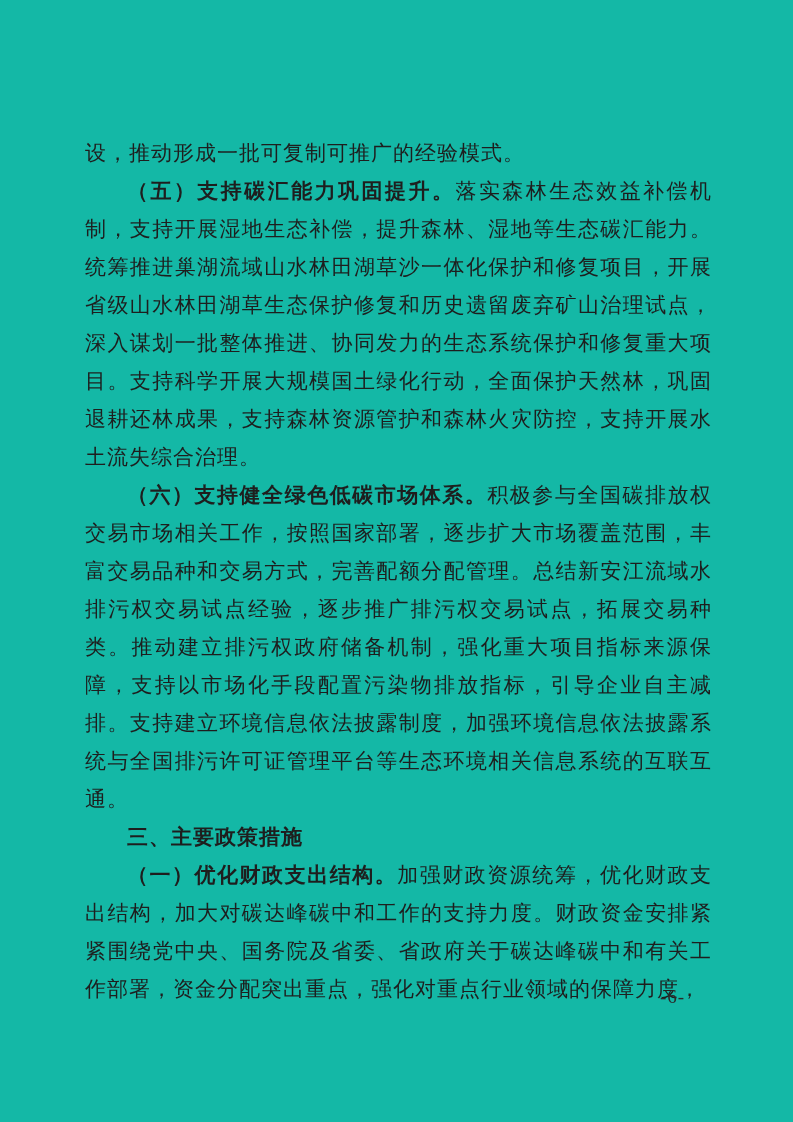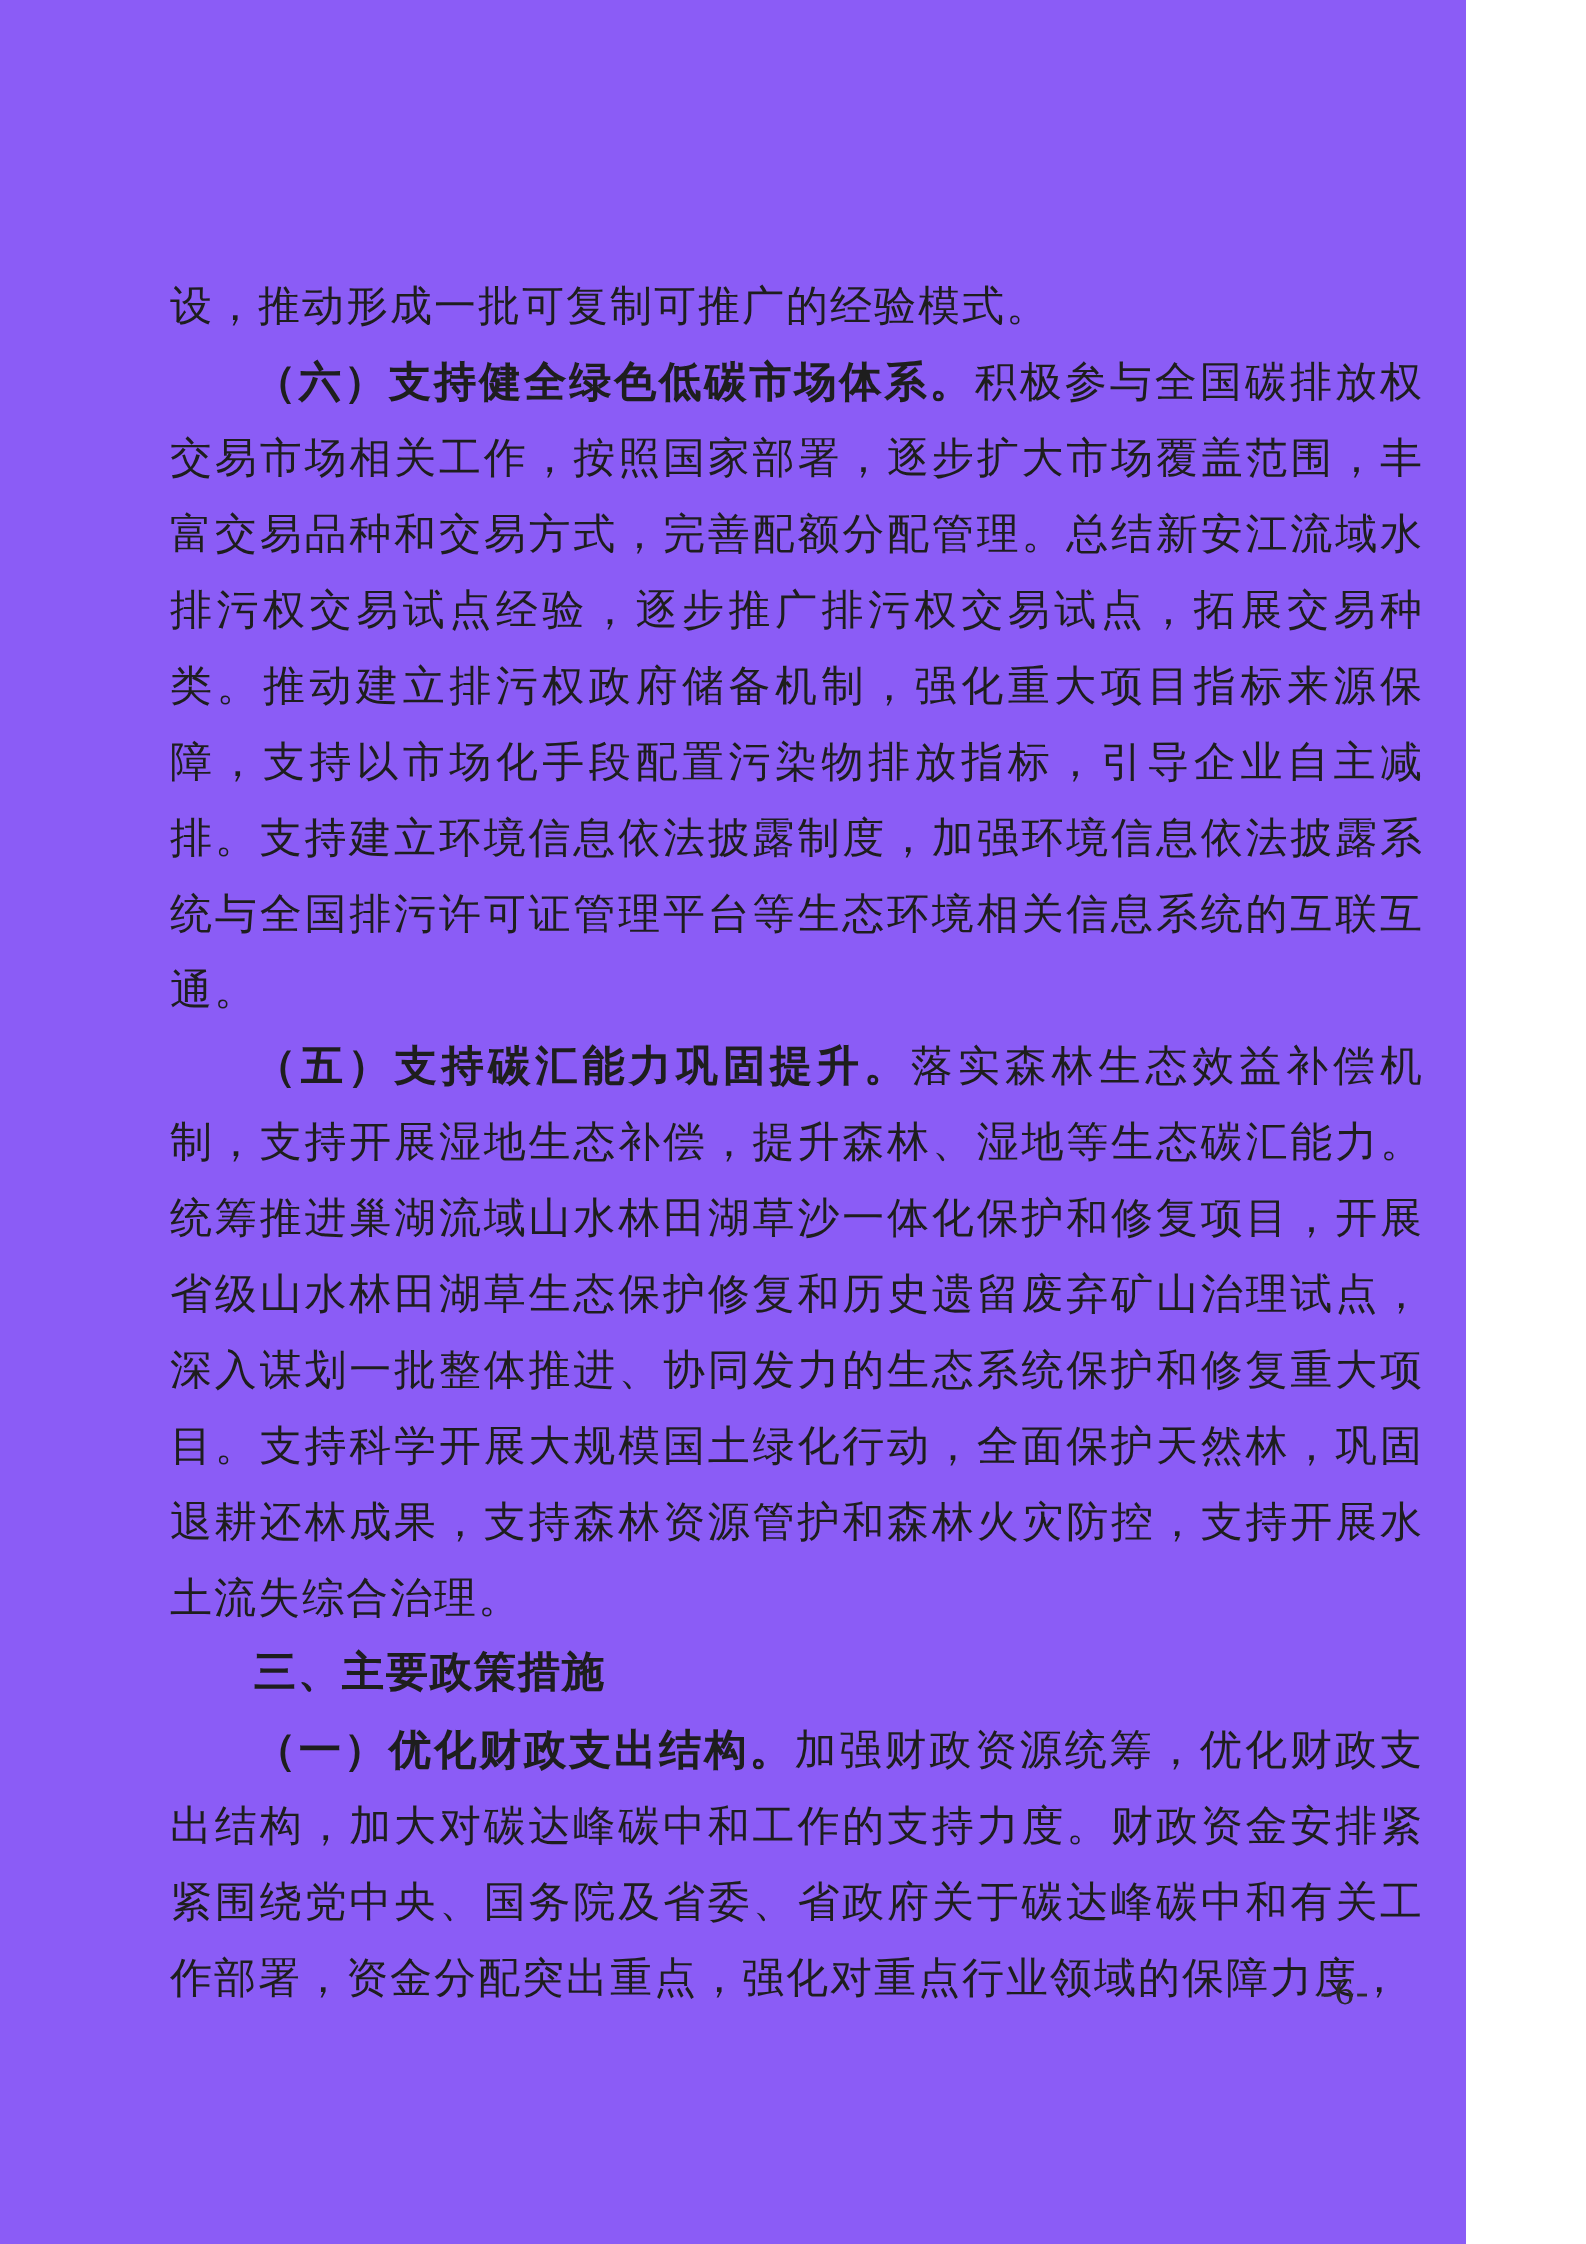--- a/index.html
+++ b/index.html
@@ -2,23 +2,23 @@
 <html><head>
 <meta charset="utf-8">
 <style>
   html, body {
     margin: 0;
     padding: 0;
     background: #ffffff;
   }
   .page {
     position: relative;
-    width: 733px;
+    width: 793px;
     height: 1122px;
-    background: #8b5cf6;
+    background: #14b8a6;
     overflow: hidden;
     font-family: "Liberation Serif", "DejaVu Serif", serif;
     color: #1e1e1e;
   }
   .content {
     position: absolute;
     left: 85px;
     top: 134px;
     width: 627px;
   }
@@ -51,23 +51,23 @@
   }
 </style>
 </head>
 <body>
 
 <div class="page">
   <div class="content">
 
     <p class="cont"><span>设，推动形成一批可复制可推广的经验模式。</span></p>
 
+    <p class="indent"><span class="lead">（五）支持碳汇能力巩固提升。</span><span>落实森林生态效益补偿机制，支持开展湿地生态补偿，提升森林、湿地等生态碳汇能力。统筹推进巢湖流域山水林田湖草沙一体化保护和修复项目，开展省级山水林田湖草生态保护修复和历史遗留废弃矿山治理试点，深入谋划一批整体推进、协同发力的生态系统保护和修复重大项目。支持科学开展大规模国土绿化行动，全面保护天然林，巩固退耕还林成果，支持森林资源管护和森林火灾防控，支持开展水土流失综合治理。</span></p>
+
     <p class="indent"><span class="lead">（六）支持健全绿色低碳市场体系。</span><span>积极参与全国碳排放权交易市场相关工作，按照国家部署，逐步扩大市场覆盖范围，丰富交易品种和交易方式，完善配额分配管理。总结新安江流域水排污权交易试点经验，逐步推广排污权交易试点，拓展交易种类。推动建立排污权政府储备机制，强化重大项目指标来源保障，支持以市场化手段配置污染物排放指标，引导企业自主减排。支持建立环境信息依法披露制度，加强环境信息依法披露系统与全国排污许可证管理平台等生态环境相关信息系统的互联互通。</span></p>
-
-    <p class="indent"><span class="lead">（五）支持碳汇能力巩固提升。</span><span>落实森林生态效益补偿机制，支持开展湿地生态补偿，提升森林、湿地等生态碳汇能力。统筹推进巢湖流域山水林田湖草沙一体化保护和修复项目，开展省级山水林田湖草生态保护修复和历史遗留废弃矿山治理试点，深入谋划一批整体推进、协同发力的生态系统保护和修复重大项目。支持科学开展大规模国土绿化行动，全面保护天然林，巩固退耕还林成果，支持森林资源管护和森林火灾防控，支持开展水土流失综合治理。</span></p>
 
     <p class="indent heading"><span>三、主要政策措施</span></p>
 
     <p class="indent"><span class="lead">（一）优化财政支出结构。</span><span>加强财政资源统筹，优化财政支出结构，加大对碳达峰碳中和工作的支持力度。财政资金安排紧紧围绕党中央、国务院及省委、省政府关于碳达峰碳中和有关工作部署，资金分配突出重点，强化对重点行业领域的保障力度，</span></p>
 
   </div>
 
   <div class="pagenum">-6-</div>
 </div>
 

